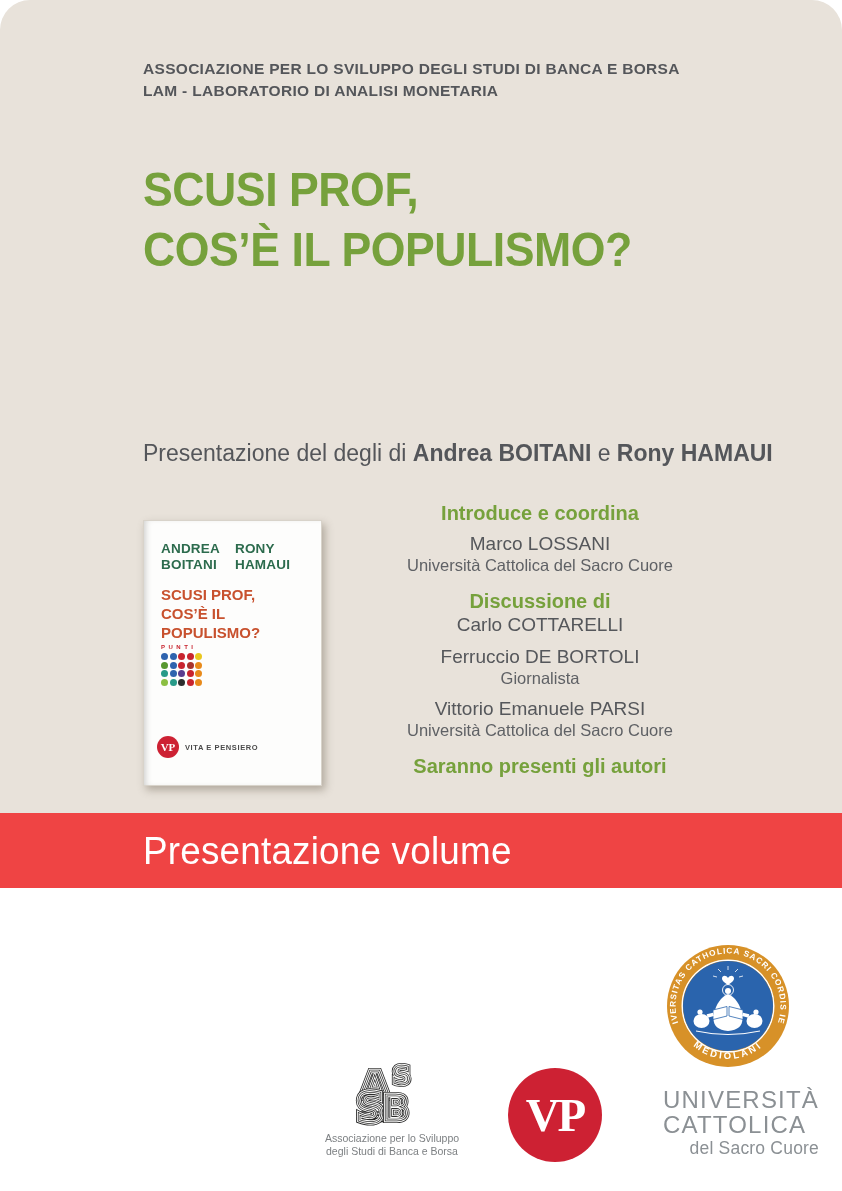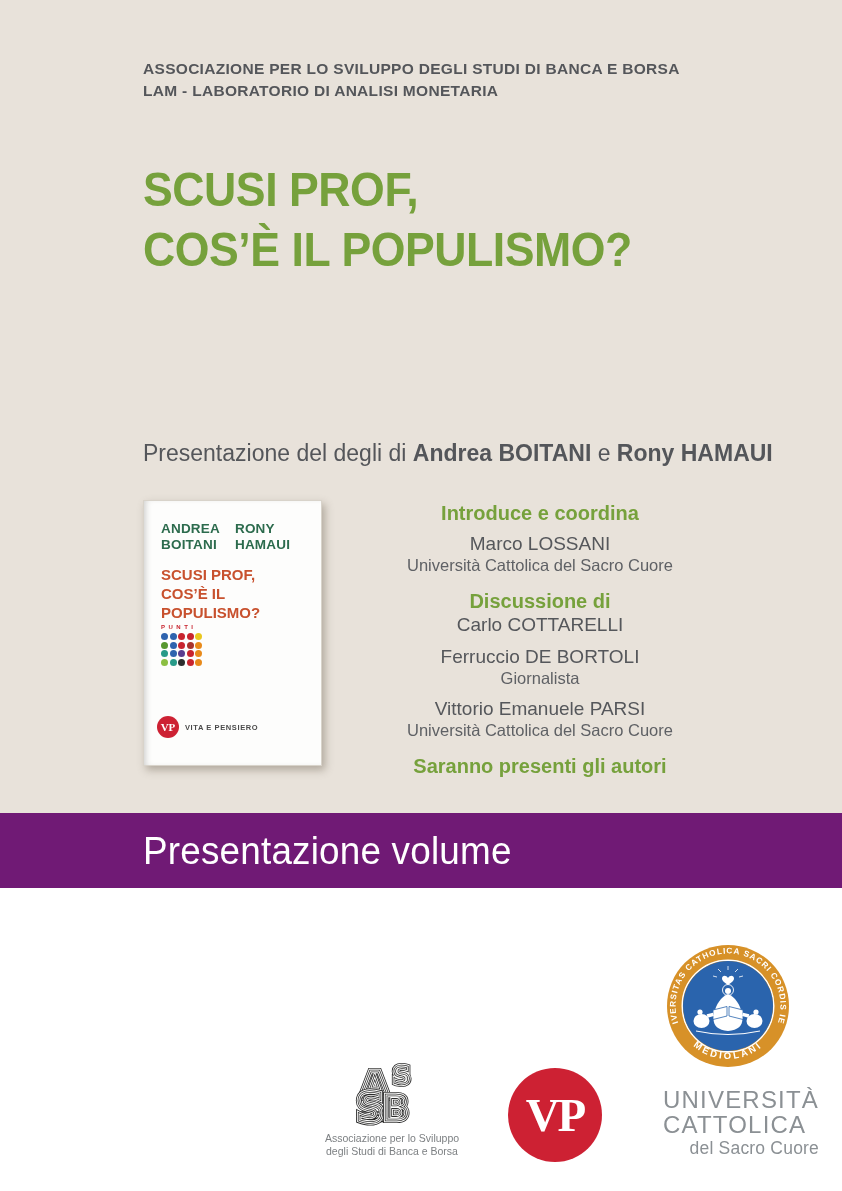--- a/index.html
+++ b/index.html
@@ -1,30 +1,30 @@
 <!DOCTYPE html>
 <html><head>
 <meta charset="utf-8">
 <style>
   html,body{margin:0;padding:0;background:#ffffff;}
   .poster{position:relative;width:842px;height:1191px;background:#ffffff;overflow:hidden;
-          font-family:"Liberation Sans",sans-serif;}
+          font-family:"Liberation Sans",sans-serif;border-radius:30px;}
 
   
   .top-section{position:absolute;left:0;top:0;width:842px;height:813px;background:#e8e2da;}
   .org-header{position:absolute;left:143px;top:58px;font-size:15.5px;font-weight:bold;
               color:#54565a;line-height:22px;letter-spacing:.3px;}
   .main-title{position:absolute;left:143px;top:160px;margin:0;font-size:48px;font-weight:bold;
               color:#76a13c;line-height:60px;letter-spacing:-.5px;
               transform:scaleX(.93);transform-origin:left top;}
   .presentation-line{position:absolute;left:143px;top:440px;font-size:23px;color:#54565a;}
   .presentation-line .strong{font-weight:bold;}
 
   
-  .book{position:absolute;left:143px;top:500px;width:177px;height:264px;background:#fdfdfc;
+  .book{position:absolute;left:143px;top:520px;width:177px;height:264px;background:#fdfdfc;
         border:1px solid #d8d3ca;
         box-shadow:3px 4px 8px rgba(110,100,85,.45), inset 5px 0 7px -4px rgba(0,0,0,.22);}
   .book-authors{position:absolute;left:17px;top:20px;display:flex;gap:15px;
                 font-size:13.5px;font-weight:bold;color:#2c6b4d;line-height:16px;letter-spacing:.2px;}
   .book-title{position:absolute;left:17px;top:64px;font-size:15px;font-weight:bold;
               color:#c8512e;line-height:19px;}
   .book-series{position:absolute;left:17px;top:123px;}
   .series-label{font-size:6px;font-weight:bold;color:#c8242e;letter-spacing:3.5px;}
   .dots{margin-top:3px;display:grid;grid-template-columns:repeat(5,7px);gap:1.5px;width:max-content;}
   .dot{width:7px;height:7px;border-radius:50%;}
@@ -37,21 +37,21 @@
   
   .program{position:absolute;left:385px;top:502px;width:310px;text-align:center;}
   .prog-heading{font-size:20px;font-weight:bold;color:#76a13c;margin:0 0 7px;}
   .prog-heading.second{margin-top:15px;margin-bottom:0;}
   .entry{margin-bottom:9px;}
   .entry-name{font-size:19px;line-height:23px;color:#55575b;}
   .entry-aff{font-size:16.5px;line-height:20px;color:#5f6165;}
   .prog-footnote{font-size:20px;font-weight:bold;color:#76a13c;margin-top:15px;}
 
   
-  .band{position:absolute;left:0;top:813px;width:842px;height:75px;background:#701a75;}
+  .band{position:absolute;left:0;top:813px;width:842px;height:75px;background:#ef4444;}
   .band-label{position:absolute;left:143px;top:50%;transform:translateY(-50%) scaleX(.97);
               transform-origin:left center;font-size:38px;color:#ffffff;letter-spacing:.2px;}
 
   
   .event{position:absolute;left:143px;top:934px;color:#4e5257;}
   .event-date,.event-venue{font-size:25px;font-weight:bold;line-height:33px;}
   .event-address{font-size:21px;margin-top:8px;color:#54565a;}
 
   
   .seal{position:absolute;left:666px;top:944px;}

